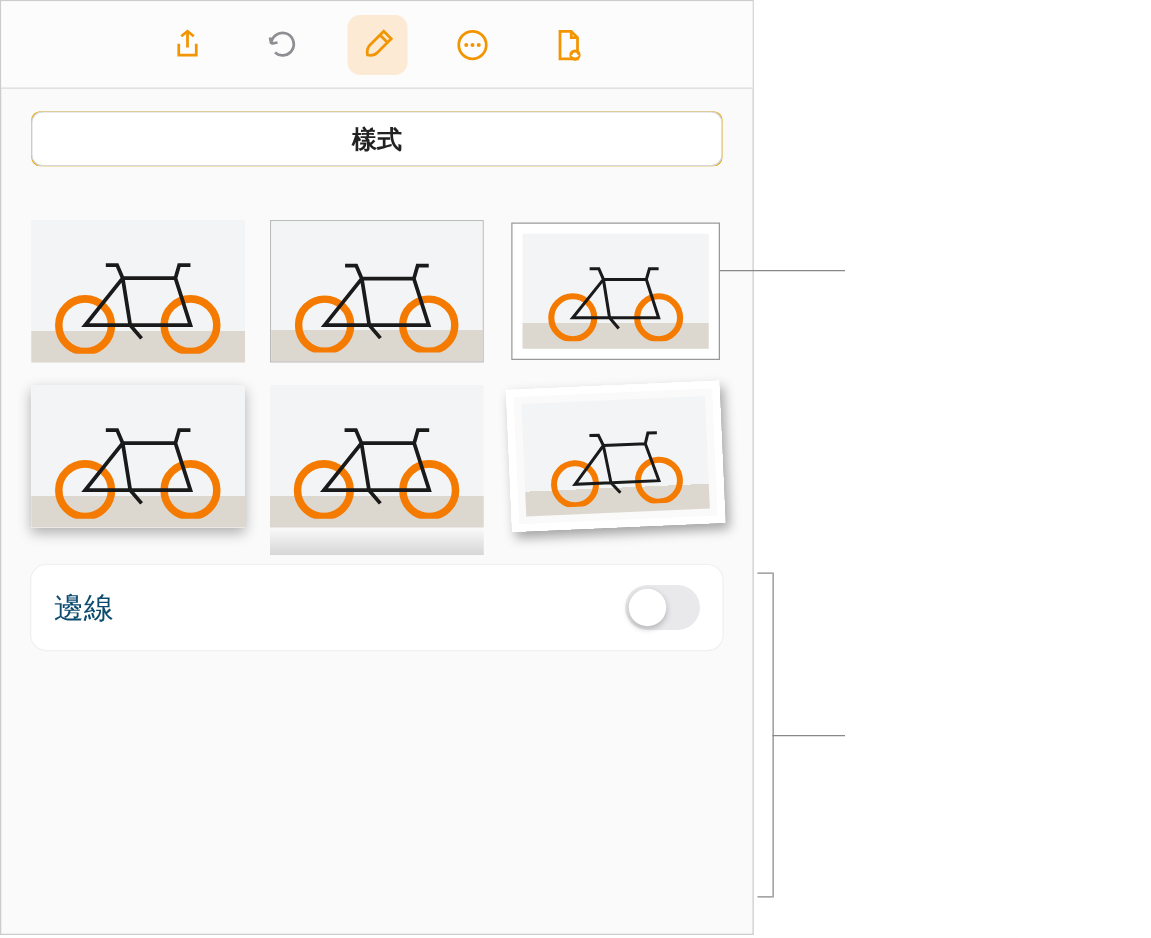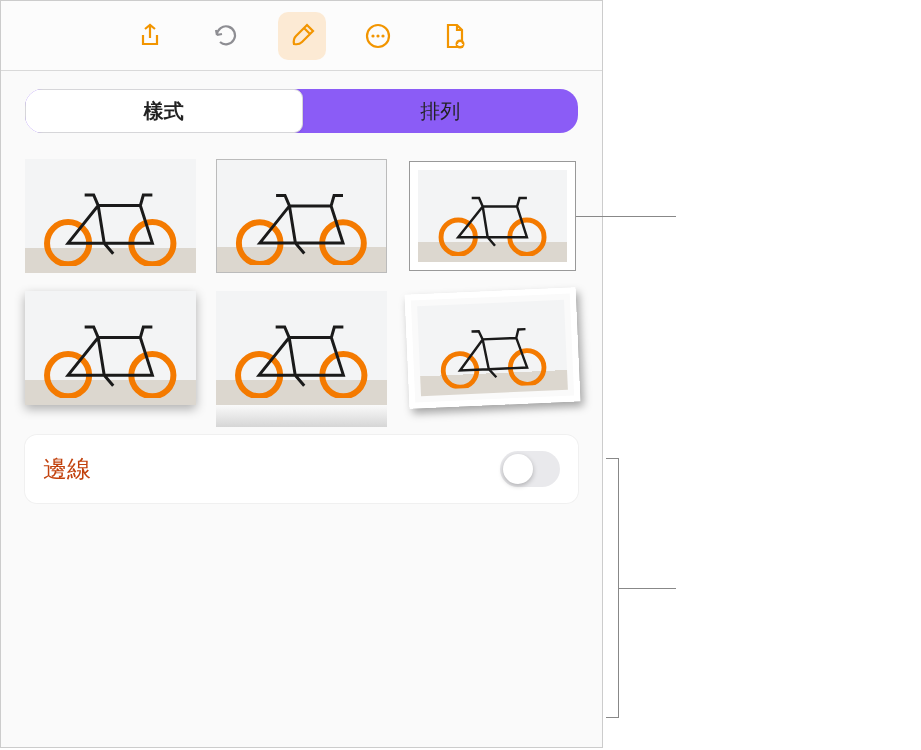--- a/index.html
+++ b/index.html
@@ -5,38 +5,38 @@
   * { box-sizing: border-box; margin: 0; padding: 0; }
   body { font-family: -apple-system, "Helvetica Neue", Arial, sans-serif; background: #fff; width: 921px; height: 750px; overflow: hidden; }
   .panel { width: 603px; height: 748px; border: 1px solid #ccc; background: #fafafa; display: flex; flex-direction: column; }
   .toolbar { height: 70px; background: #fcfcfc; border-bottom: 1px solid #d9d9d9; display: flex; align-items: center; justify-content: center; gap: 28px; }
   .tool-btn { width: 48px; height: 48px; border-radius: 10px; display: flex; align-items: center; justify-content: center; cursor: pointer; }
   .tool-btn.active { background: #fcead4; }
   .tool-btn svg { width: 28px; height: 28px; }
   .orange { stroke: #f29500; fill: none; stroke-width: 2.2; }
   .gray { stroke: #8e8e93; fill: none; stroke-width: 2.2; }
   .content { flex: 1; padding: 18px 24px 0 24px; overflow: auto; }
-  .seg { display: flex; background: #8b5cf6; border-radius: 18px; height: 44px; overflow: hidden; margin-bottom: 26px; }
+  .seg { display: flex; background: #eab308; border-radius: 7px; height: 44px; overflow: hidden; margin-bottom: 43px; }
   .seg-item { flex: 1; display: flex; align-items: center; justify-content: center; font-size: 20px; color: #222; cursor: pointer; position: relative; }
   .seg-item.selected { background: #fff; border: 1px solid #d6d6d9; border-radius: 9px; box-shadow: 0 1px 3px rgba(0,0,0,0.08); font-weight: 600; }
   .seg-item + .seg-item::before { content:""; position:absolute; left:0; top:10px; bottom:10px; width:1px; background:#c8c8cc; }
   .seg-item.selected + .seg-item::before, .seg-item.selected::before { display:none; }
   .grid { display: grid; grid-template-columns: repeat(3, 1fr); gap: 18px 20px; margin-bottom: 30px; }
   .thumb { width: 100%; aspect-ratio: 150/100; position: relative; cursor: pointer; display:flex; align-items:center; justify-content:center; }
   .thumb .inner { width:100%; height:100%; position:relative; }
   .thumb.border-thin .inner { border:1px solid #bbb; }
   .thumb.reflect::after { content:""; position:absolute; top:100%; left:0; right:0; height:22px; background: linear-gradient(to bottom, rgba(120,120,120,0.28), rgba(255,255,255,0)); transform: scaleY(-1); }
   .thumb.shadow .inner { box-shadow: 0 4px 10px rgba(0,0,0,0.3); }
   .thumb.frame .inner { padding:8px; background:#fff; border:1px solid #999; width:calc(100% - 4px); height:calc(100% - 4px); }
   .thumb.tilt { transform: rotate(-2.5deg); }
   .thumb.tilt .inner { border:6px solid #fff; box-shadow: 3px 5px 9px rgba(0,0,0,0.35); }
   .bike { position:absolute; inset:0; background: linear-gradient(to bottom, #f3f4f5 0%, #f3f4f5 78%, #dcd7cf 78%, #dcd7cf 100%); display:flex; align-items:flex-end; justify-content:center; }
   .bike svg { width: 88%; height: 80%; margin-bottom: 4%; }
   .toggle-row { background:#fff; border-radius:12px; padding:0 18px; height:68px; display:flex; align-items:center; justify-content:space-between; margin-bottom:18px; box-shadow: 0 0 0 1px rgba(0,0,0,0.04); }
-  .toggle-row .label { font-size:24px; color:#c2410c; }
+  .toggle-row .label { font-size:24px; color:#0c4a6e; }
   .switch { width:60px; height:36px; border-radius:18px; background:#e9e9ec; position:relative; cursor:pointer; }
   .switch::after { content:""; position:absolute; left:3px; top:3px; width:30px; height:30px; background:#fff; border-radius:50%; box-shadow:0 2px 5px rgba(0,0,0,0.25); }
   
   .callout { position:absolute; background:#888; }
   .callout.h { height:1px; }
   .bracket-v { position:absolute; width:1px; background:#888; }
   .bracket-end { position:absolute; height:1px; width:12px; background:#888; }
   .page-wrap { position:relative; width:921px; height:750px; }
 </style>
 </head>
@@ -75,21 +75,20 @@
             <circle cx="20" cy="22" r="4.5" fill="#f29500" stroke="none"></circle>
             <circle cx="20" cy="22" r="2" fill="#fff"></circle>
             <path d="M17 22 a3 1.6 0 0 0 6 0" fill="#fff"></path>
           </svg>
     </div>
   </div>
 
   <div class="content">
     <div class="seg">
       <div class="seg-item selected">樣式</div>
-      <div class="seg-item">排列</div>
     </div>
 
     <div class="grid">
       <div class="thumb">
             <div class="inner">
               <div class="bike">
                 <svg viewBox="0 0 100 60">
                   <circle cx="22" cy="45" r="14" fill="none" stroke="#f47a00" stroke-width="4"></circle>
                   <circle cx="78" cy="45" r="14" fill="none" stroke="#f47a00" stroke-width="4"></circle>
                   <path d="M22 45 L42 20 L70 20 L78 45 L46 45 Z M42 20 L46 45 M46 45 L52 52 M70 20 L72 13 L78 13 M42 20 L39 13 L33 13" fill="none" stroke="#1a1a1a" stroke-width="2"></path>

